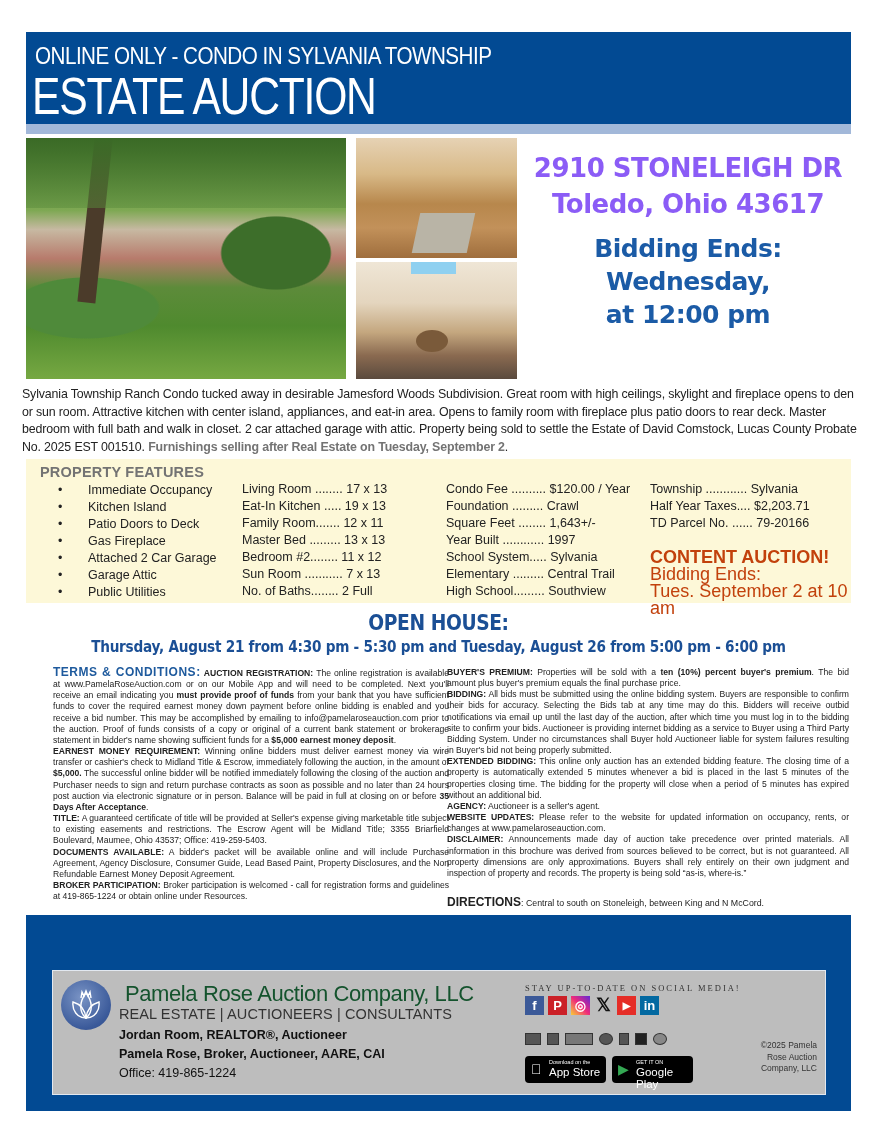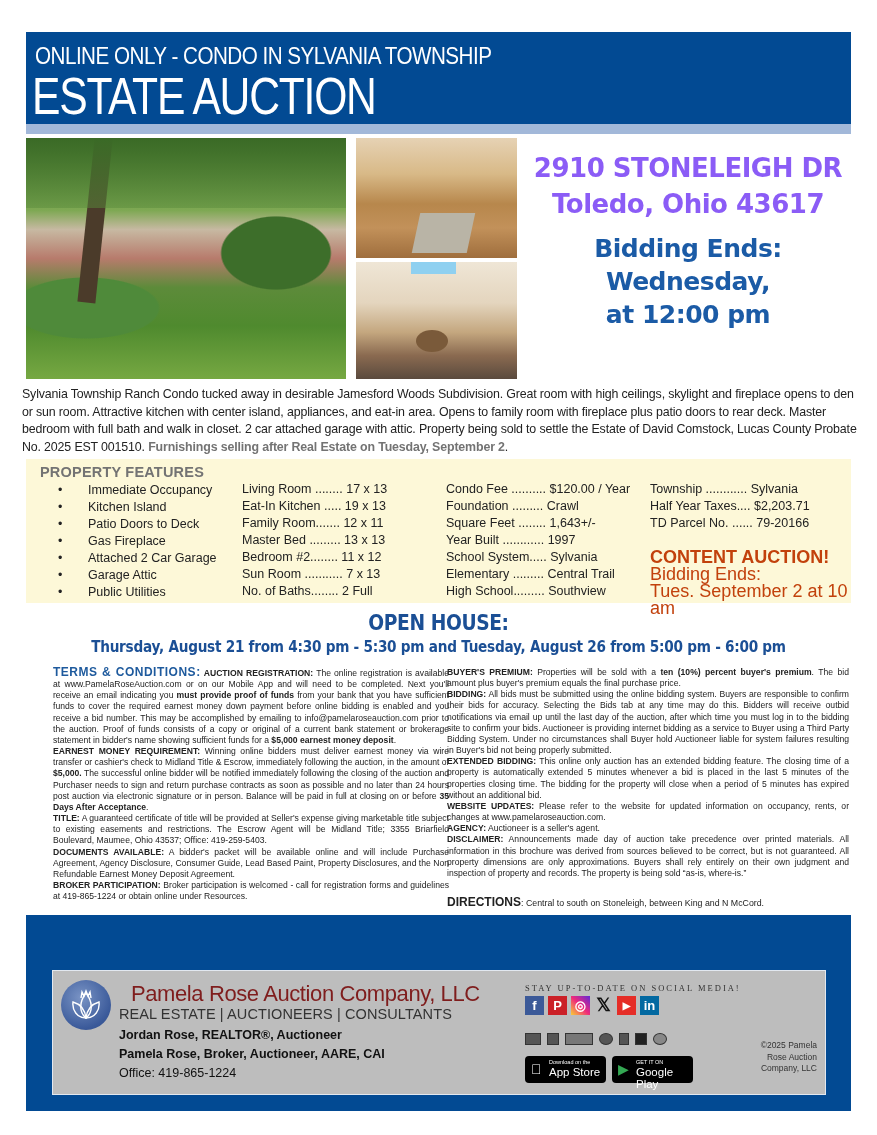--- a/index.html
+++ b/index.html
@@ -63,21 +63,21 @@
   .directions { position: absolute; left: 447px; top: 895px; font-size: 8.8px; color: #222; }
   .directions b { font-size: 12px; font-weight: bold; }
 
   
   .footer { position: absolute; left: 26px; top: 915px; width: 825px; height: 196px; background: #024a93; }
   .cta { position: absolute; left: 25px; top: 15px; width: 775px; height: 30px; background: #fff; text-align: center; font-size: 16.5px; line-height: 30px; color: #111; letter-spacing: -0.2px; }
   .cta .bid { color: #1e5a9d; font-weight: bold; }
   .card { position: absolute; left: 26px; top: 55px; width: 774px; height: 125px; background: #bdbdbd; border: 1px solid #e2e8f0; }
   .logo { position: absolute; left: 8px; top: 9px; width: 50px; height: 50px; border-radius: 50%; background: radial-gradient(circle at 40% 35%, #7a94c5, #3b5a9a 70%, #2d4a86); }
   .logo svg { position: absolute; left: 8px; top: 8px; }
-  .company { position: absolute; left: 78px; top: 10px; font-size: 22px; color: #7f1d1d; letter-spacing: -0.4px; white-space: nowrap; }
+  .company { position: absolute; left: 72px; top: 10px; font-size: 22px; color: #14532d; letter-spacing: -0.4px; white-space: nowrap; }
   .tagline { position: absolute; left: 66px; top: 35px; font-size: 14.5px; color: #333; letter-spacing: 0.1px; white-space: nowrap; }
   .staff { position: absolute; left: 66px; top: 55px; font-size: 12.5px; line-height: 19px; color: #111; }
   .staff .b { font-weight: bold; }
   .social-title { position: absolute; left: 472px; top: 12px; font-size: 8.5px; letter-spacing: 2px; color: #333; font-family: Liberation Serif, serif; }
   .social-icons { position: absolute; left: 472px; top: 25px; display: flex; gap: 4px; }
   .social-icons span { display: inline-block; width: 19px; height: 19px; color: #fff; font-weight: bold; font-size: 13px; text-align: center; line-height: 19px; }
   .assoc { position: absolute; left: 472px; top: 62px; display: flex; gap: 6px; }
   .assoc span { display: inline-block; height: 12px; background: #555; border: 1px solid #333; }
   .store-btns { position: absolute; left: 472px; top: 85px; display: flex; gap: 6px; }
   .store { width: 81px; height: 27px; background: #000; border-radius: 4px; color: #fff; position: relative; }
@@ -165,42 +165,42 @@
   <p><b>EARNEST MONEY REQUIREMENT:</b><span> Winning online bidders must deliver earnest money via wire transfer or cashier's check to Midland Title &amp; Escrow, immediately following the auction, in the amount of </span><b>$5,000.</b><span> The successful online bidder will be notified immediately following the closing of the auction and Purchaser needs to sign and return purchase contracts as soon as possible and no later than 24 hours post auction via electronic signature or in person. Balance will be paid in full at closing on or before </span><b>35 Days After Acceptance</b>.</p>
   <p><b>TITLE:</b><span> A guaranteed certificate of title will be provided at Seller's expense giving marketable title subject to existing easements and restrictions. The Escrow Agent will be Midland Title; 3355 Briarfield Boulevard, Maumee, Ohio 43537; Office: 419-259-5403.</span></p>
   <p><b>DOCUMENTS AVAILABLE:</b><span> A bidder's packet will be available online and will include Purchase Agreement, Agency Disclosure, Consumer Guide, Lead Based Paint, Property Disclosures, and the Non Refundable Earnest Money Deposit Agreement.</span></p>
   <p><b>BROKER PARTICIPATION:</b><span> Broker participation is welcomed - call for registration forms and guidelines at 419-865-1224 or obtain online under Resources.</span></p>
 </div>
 
 <div class="terms right">
   <p><b>BUYER'S PREMIUM:</b><span> Properties will be sold with a </span><b>ten (10%) percent buyer's premium</b><span>. The bid amount plus buyer's premium equals the final purchase price.</span></p>
   <p><b>BIDDING:</b><span> All bids must be submitted using the online bidding system. Buyers are responsible to confirm their bids for accuracy. Selecting the Bids tab at any time may do this. Bidders will receive outbid notifications via email up until the last day of the auction, after which time you must log in to the bidding site to confirm your bids. Auctioneer is providing internet bidding as a service to Buyer using a Third Party Bidding System. Under no circumstances shall Buyer hold Auctioneer liable for system failures resulting in Buyer's bid not being properly submitted.</span></p>
   <p><b>EXTENDED BIDDING:</b><span> This online only auction has an extended bidding feature. The closing time of a property is automatically extended 5 minutes whenever a bid is placed in the last 5 minutes of the properties closing time. The bidding for the property will close when a period of 5 minutes has expired without an additional bid.</span></p>
+  <p><b>AGENCY:</b><span> Auctioneer is a seller's agent.</span></p>
   <p><b>WEBSITE UPDATES:</b><span> Please refer to the website for updated information on occupancy, rents, or changes at www.pamelaroseauction.com.</span></p>
-  <p><b>AGENCY:</b><span> Auctioneer is a seller's agent.</span></p>
   <p><b>DISCLAIMER:</b><span> Announcements made day of auction take precedence over printed materials.  All information in this brochure was derived from sources believed to be correct, but is not guaranteed. All property dimensions are only approximations. Buyers shall rely entirely on their own judgment and inspection of property and records. The property is being sold “as-is, where-is.”</span></p>
 </div>
 <div class="directions"><b>DIRECTIONS</b><span>: Central to south on Stoneleigh, between King and N McCord.</span></div>
 
 <div class="footer">
   <div class="card">
     <div class="logo">
       <svg width="34" height="34" viewBox="0 0 34 34">
           <g fill="none" stroke="#fff" stroke-width="1.4">
         <path d="M17 30 C10 24 10 14 17 5 C24 14 24 24 17 30Z"></path>
         <path d="M17 30 C8 30 3 22 4 14 C11 16 16 22 17 30Z"></path>
         <path d="M17 30 C26 30 31 22 30 14 C23 16 18 22 17 30Z"></path>
         <path d="M12 10 L13 4 L15 8 L17 3 L19 8 L21 4 L22 10"></path>
           </g>
         </svg>
     </div>
     <div class="company">Pamela Rose Auction Company, LLC</div>
     <div class="tagline">REAL ESTATE | AUCTIONEERS | CONSULTANTS</div>
     <div class="staff">
-      <div class="b">Jordan Rose, REALTOR®, Auctioneer</div>
+      <div class="b">Jordan Room, REALTOR®, Auctioneer</div>
       <div class="b">Pamela Rose, Broker, Auctioneer, AARE, CAI</div>
       <div>Office: 419-865-1224</div>
     </div>
     <div class="social-title">STAY UP-TO-DATE ON SOCIAL MEDIA!</div>
     <div class="social-icons">
       <span style="background:#3b5998">f</span>
       <span style="background:#cb2027">P</span>
       <span style="background:linear-gradient(45deg,#f9ce34,#ee2a7b,#6228d7)">◎</span>
       <span style="color:#111;background:transparent;font-size:18px">𝕏</span>
       <span style="background:#e52d27;font-size:10px">▶</span>

